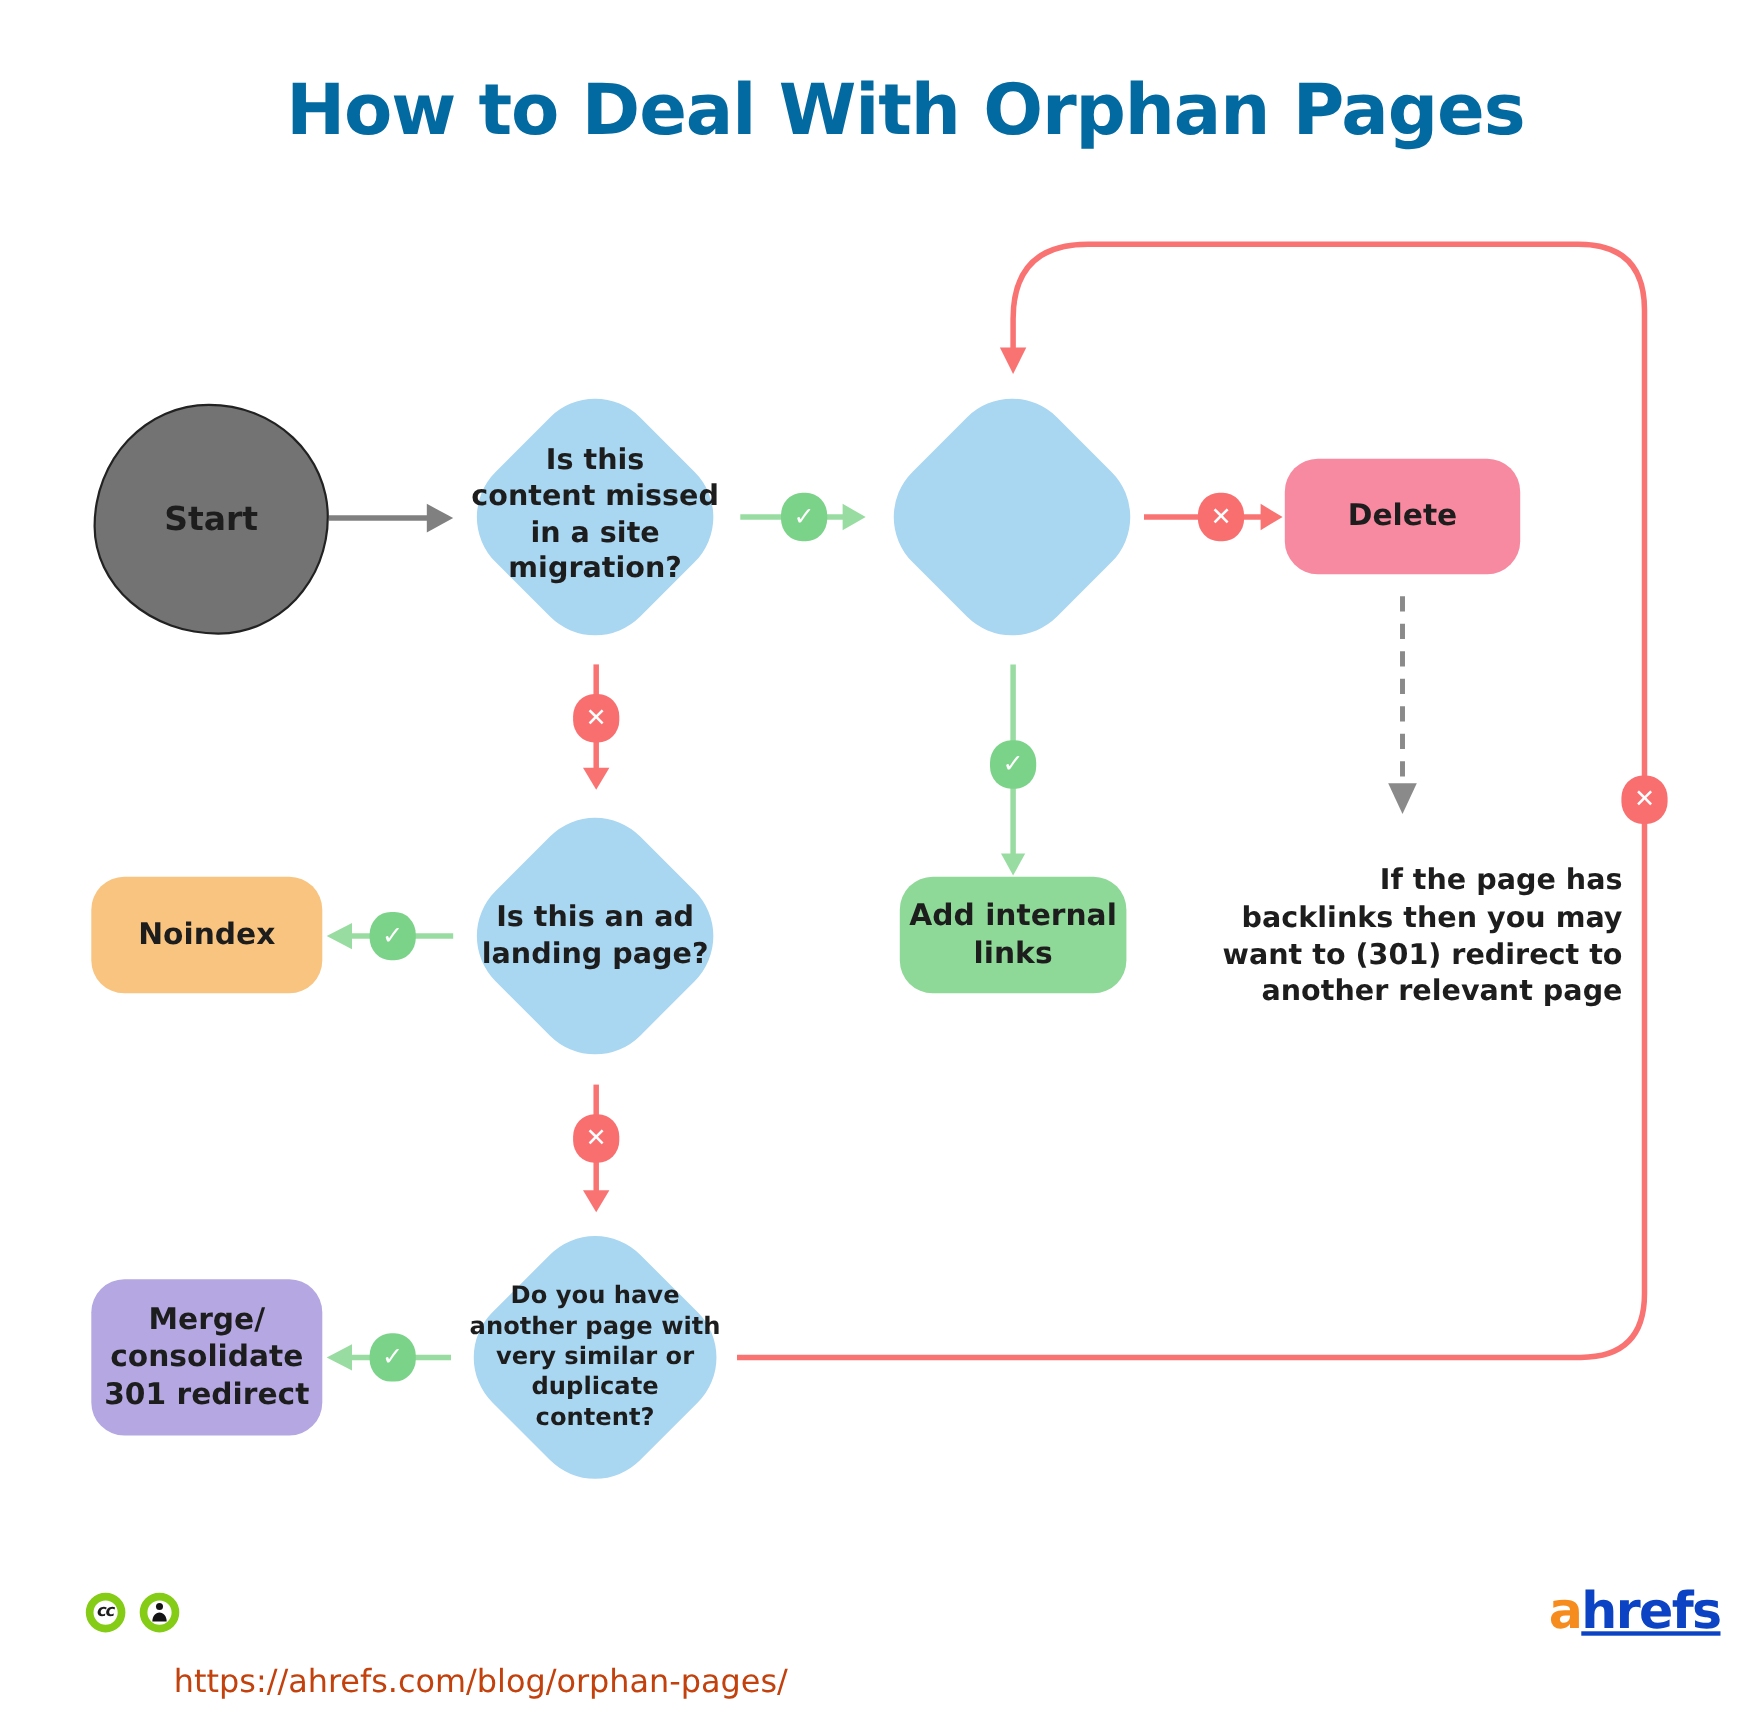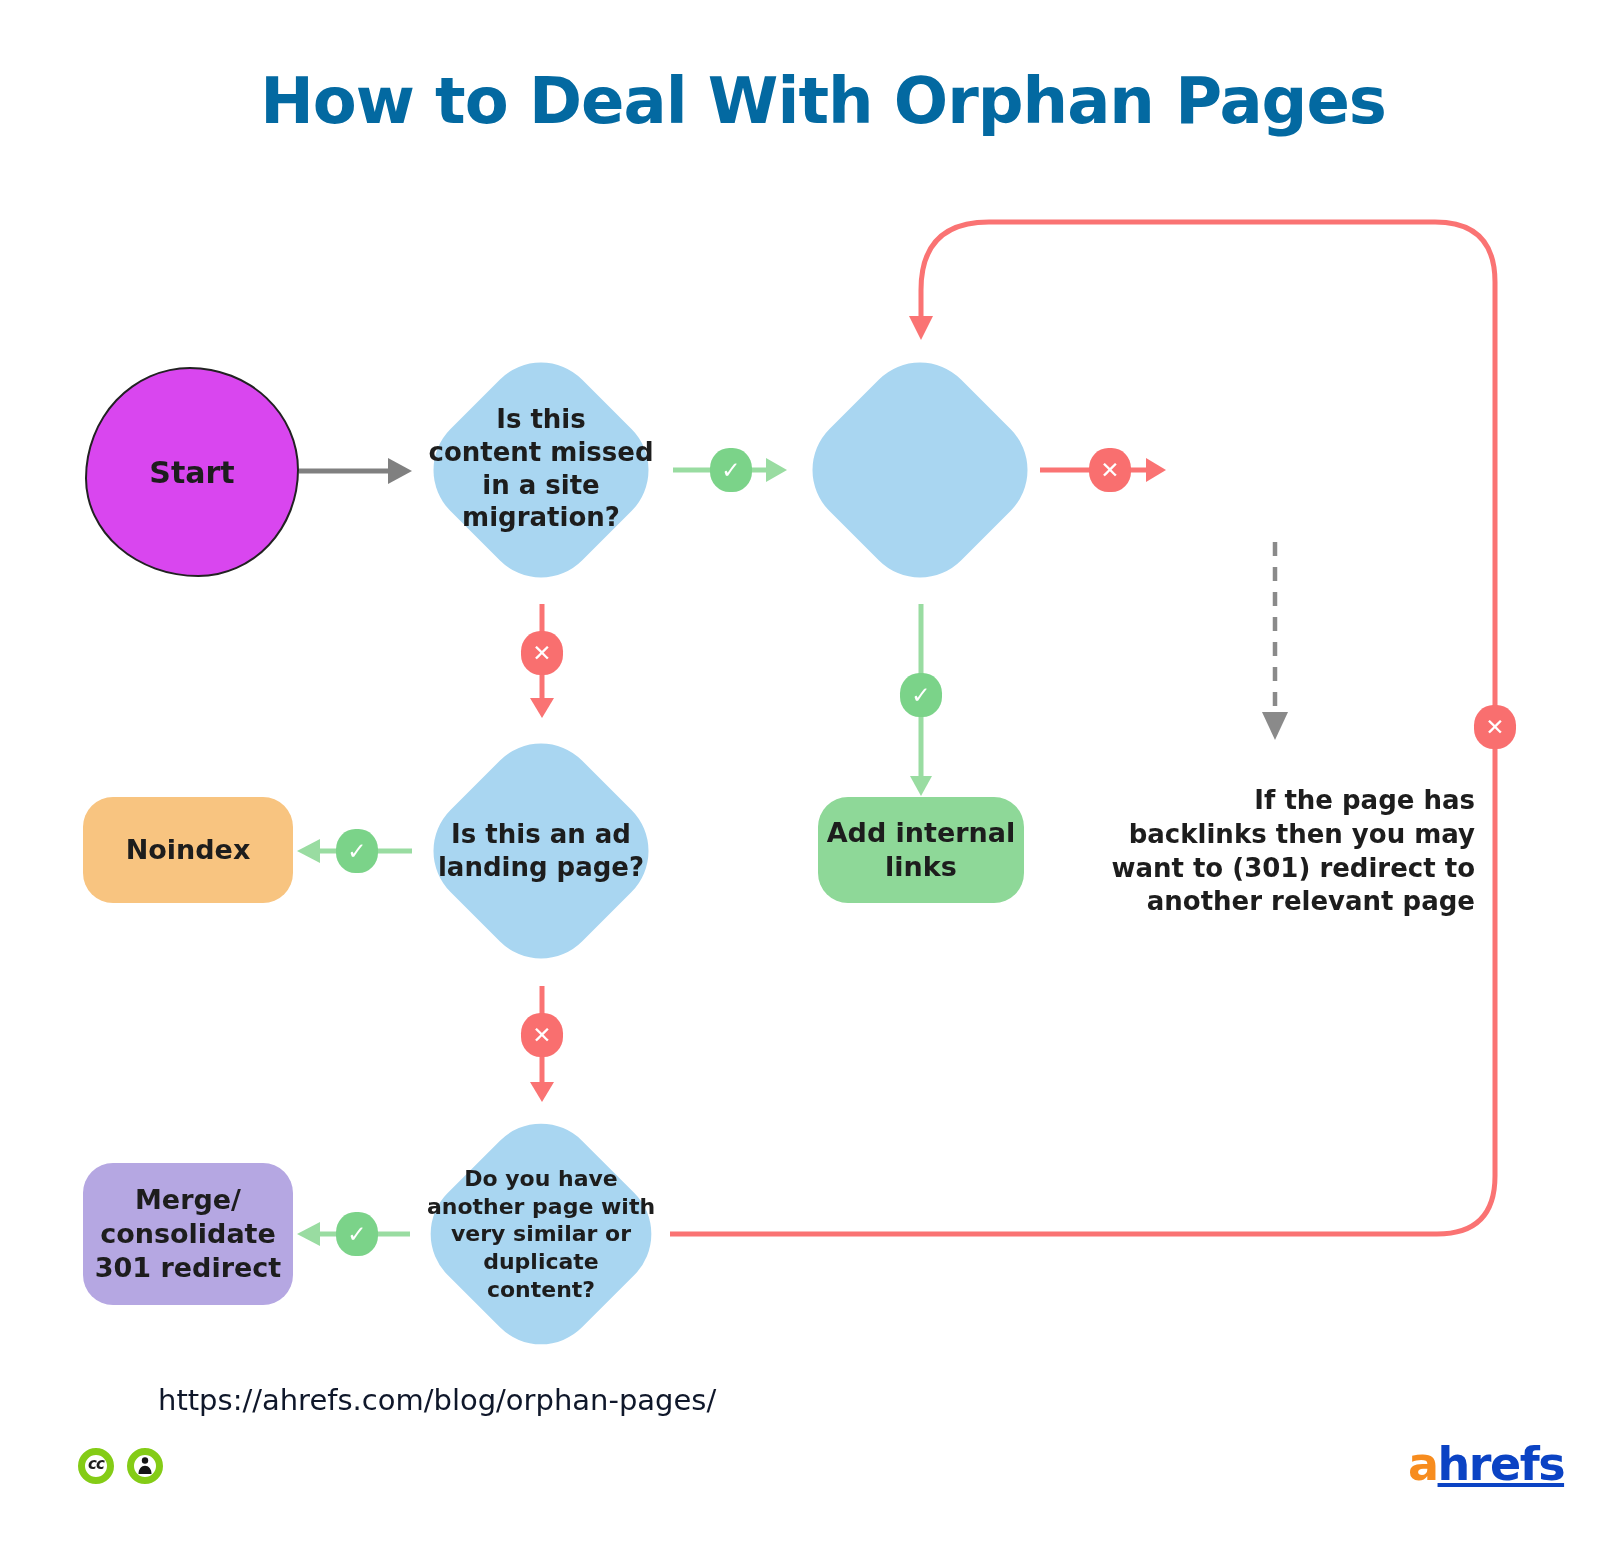--- a/index.html
+++ b/index.html
@@ -6,21 +6,21 @@
   body { font-family:"DejaVu Sans","Liberation Sans",sans-serif; color:#1d1d1d; }
   .canvas { position:relative; width:1600px; height:1562px; background:#ffffff; overflow:hidden; }
 
   .title { position:absolute; left:0; top:64px; width:1600px; text-align:center;
            font-size:64px; font-weight:800; letter-spacing:-1px; color:#0369a1;padding-left:23px; }
 
   svg.connectors { position:absolute; left:0; top:0; }
 
   
   .start-circle { position:absolute; left:85px; top:367px; width:210px; height:206px;
-    background:#d946ef; border:2.5px solid #222;
+    background:#737373; border:2.5px solid #222;
     border-radius:49% 51% 47% 53% / 53% 49% 51% 47%;
     display:flex; align-items:center; justify-content:center;
     font-size:30px; font-weight:800; }
 
   
   .diamond { position:absolute; background:#a9d6f1; border-radius:58px; transform:rotate(45deg); }
   .d1 { left:448px; top:377px; width:186px; height:186px; }
   .d2 { left:827px; top:377px; width:186px; height:186px; }
   .d3 { left:448px; top:758px; width:186px; height:186px; }
   .d4 { left:446px; top:1139px; width:190px; height:190px; }
@@ -44,22 +44,22 @@
     display:flex; align-items:center; justify-content:center;
     color:#ffffff; font-size:23px; font-weight:800; }
   .badge.green { background:#7bd389; }
   .badge.red { background:#f96f6f; }
 
   
   .footer-icon { position:absolute; width:36px; height:36px; border:7px solid #84cc16; border-radius:50%;
     box-sizing:border-box; display:flex; align-items:flex-start; justify-content:center;font-style:italic; }
   .cc-icon { left:78px; top:1448px; font-size:15px; font-weight:800; letter-spacing:-1px; }
   .attr-icon { left:127px; top:1448px; }
-  .footer-url { position:absolute; left:158px; top:1400px; transform:translateY(-50%);
-    font-size:29px; font-weight:400; color:#0f172a; }
+  .footer-url { position:absolute; left:158px; top:1528px; transform:translateY(-50%);
+    font-size:29px; font-weight:400; color:#c2410c; }
   .logo { position:absolute; left:1408px; top:1464px; transform:translateY(-50%);
     font-size:46px; font-weight:800; letter-spacing:-1.5px; }
   .logo .a { color:#f78c1e; }
   .logo .rest { color:#0b43c4;text-decoration:underline; }
 </style>
 </head>
 <body>
 
 <div class="canvas">
 
@@ -123,20 +123,23 @@
   </div>
 
   <div class="diamond d1"></div>
   <div class="node-label" style="left:541px; top:468px; width:260px;">Is this
 content missed
 in a site
 migration?</div>
 
   <div class="diamond d2"></div>
 
+  <div class="rect-node delete-box">
+    <span>Delete</span>
+  </div>
 
   <div class="diamond d3"></div>
   <div class="node-label" style="left:541px; top:851px; width:260px;">Is this an ad
 landing page?</div>
 
   <div class="rect-node noindex-box">
     <span>Noindex</span>
   </div>
 
   <div class="rect-node addlinks-box">

